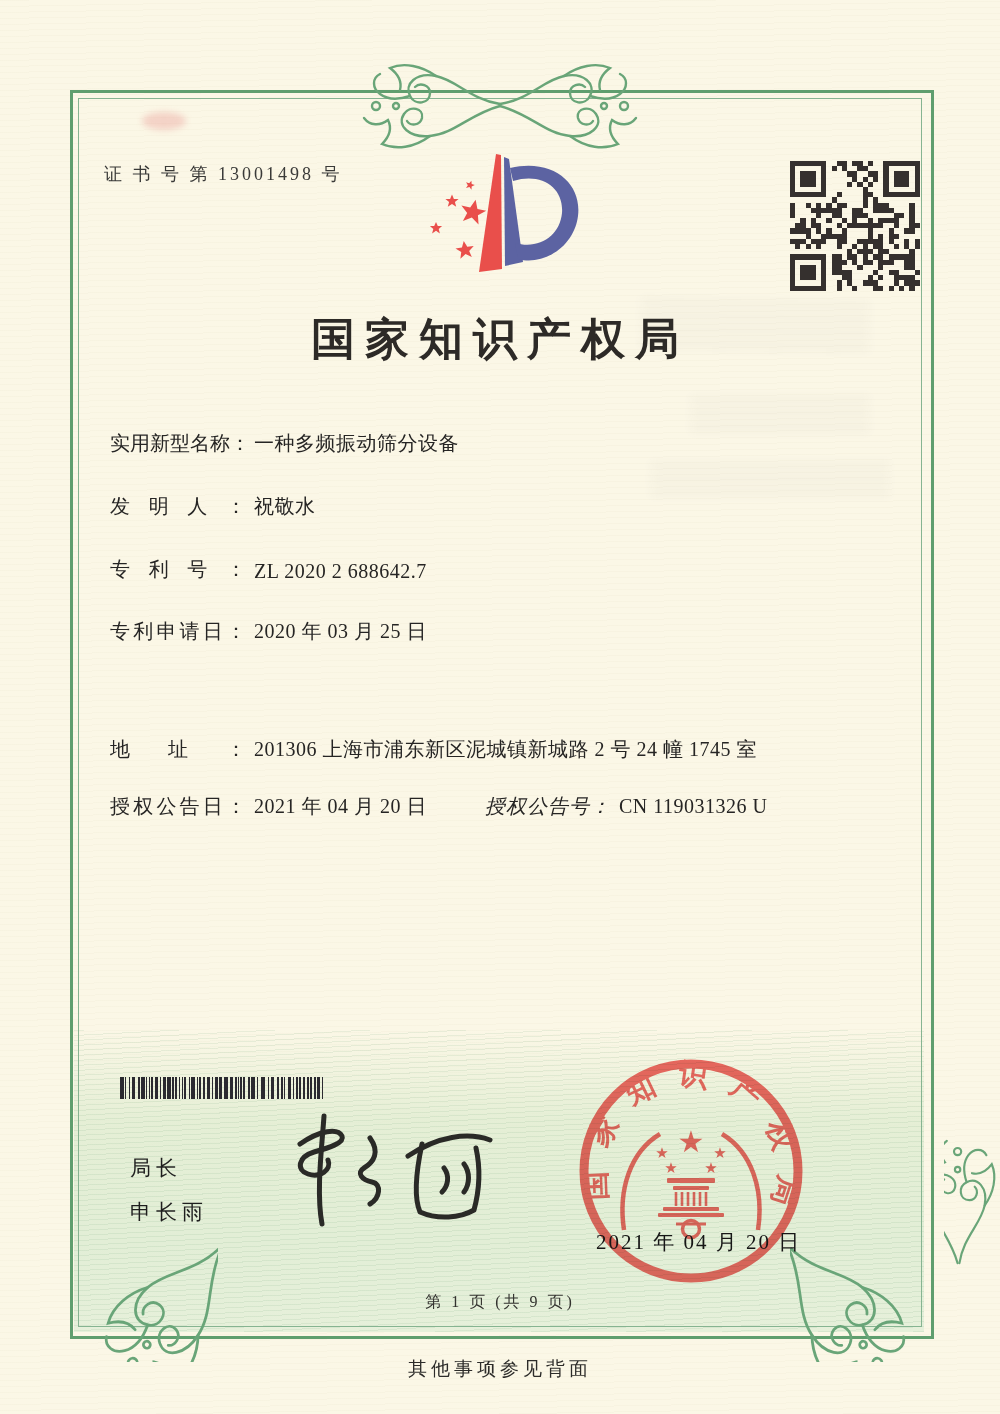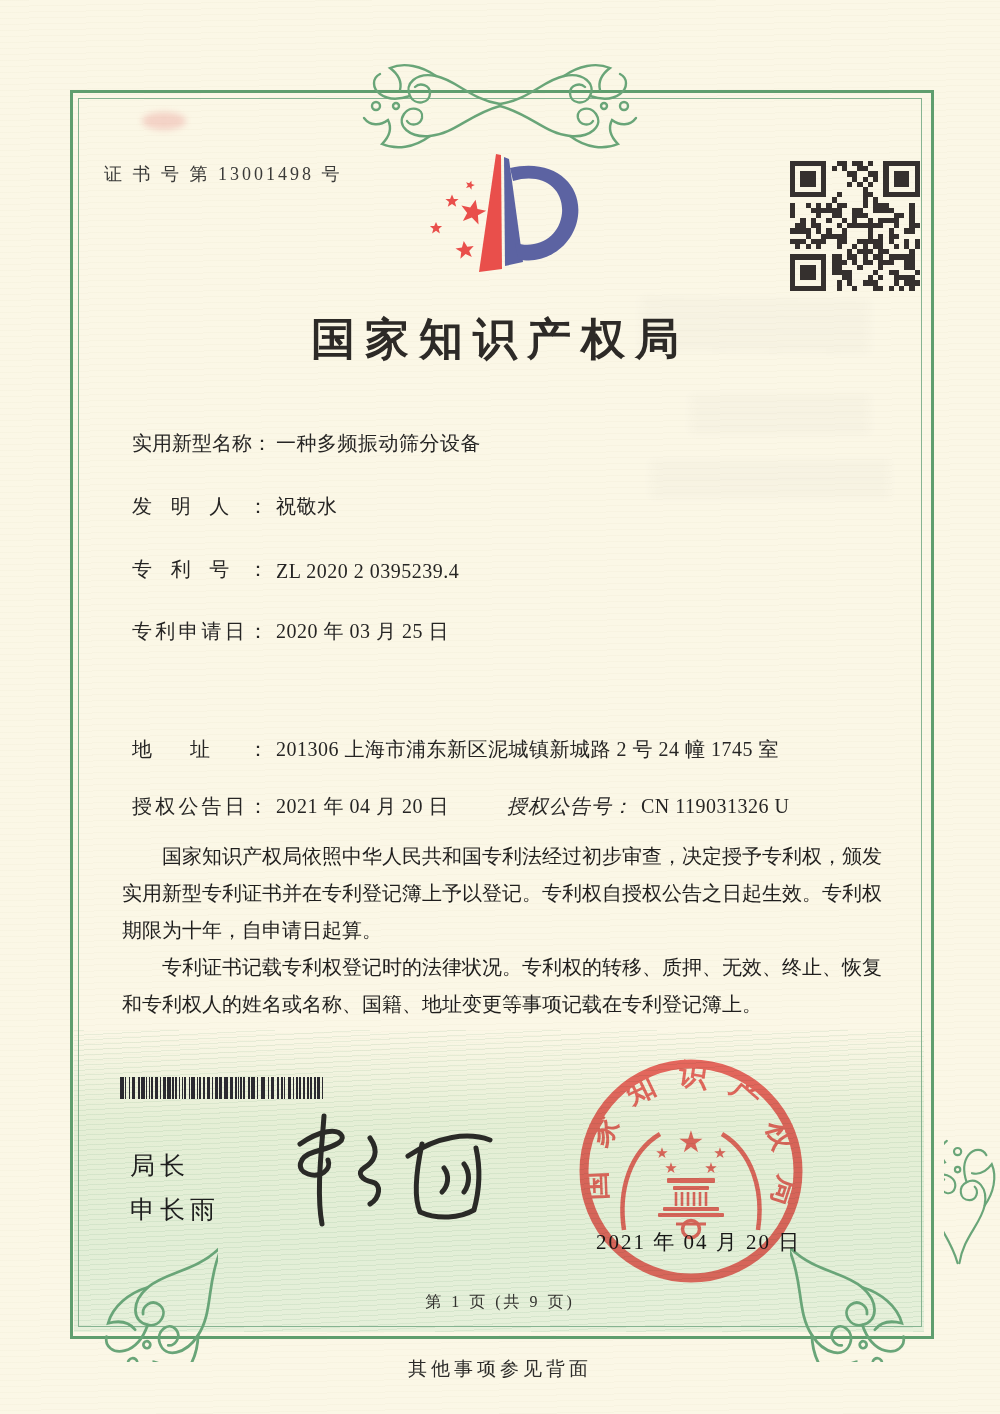--- a/index.html
+++ b/index.html
@@ -22,33 +22,33 @@
     background:repeating-linear-gradient(177deg, rgba(110,165,120,.13) 0 1px, transparent 1px 5px);
   }
   
   .cert-no{position:absolute;left:104px;top:162px;font-size:18px;letter-spacing:3px;color:#3a3a38;}
   .logo{position:absolute;left:402px;top:138px;}
   .qr{position:absolute;left:790px;top:161px;display:grid;grid-template-columns:repeat(25,5.2px);grid-auto-rows:5.2px;}
   .qr i{display:block;}
   .qr i.d{background:#35302e;}
   .title{position:absolute;left:0;top:310px;width:1000px;text-align:center;font-size:44px;font-weight:700;letter-spacing:10px;color:#2d2a27;}
   
-  .field{position:absolute;left:132px;font-size:20px;color:#262524;white-space:nowrap;}
+  .field{position:absolute;left:110px;font-size:20px;color:#262524;white-space:nowrap;}
   .field .lbl{display:inline-block;width:136px;text-align:justify;text-align-last:justify;vertical-align:bottom;}
   .field .val{margin-left:8px;letter-spacing:.5px;}
   .grant-no{margin-left:58px;}
   .grant-no .lbl2{letter-spacing:1px;font-style:italic;}
   
   .body-text{position:absolute;left:122px;top:838px;width:760px;font-size:20px;line-height:37px;text-align:justify;color:#1f1e1d;}
   .body-text p{margin:0;text-indent:2em;}
   
   .barcode{position:absolute;left:120px;top:1077px;height:22px;display:flex;align-items:stretch;}
   .barcode b{display:block;background:#2b2a30;}
   .barcode s{display:block;}
-  .signer{position:absolute;left:130px;top:1146px;font-family:Liberation Mono, monospace;font-size:25px;letter-spacing:5px;color:#1e1e1e;line-height:44px;}
+  .signer{position:absolute;left:130px;top:1146px;font-family:Liberation Serif, serif;font-size:21px;letter-spacing:5px;color:#1e1e1e;line-height:44px;}
   .signature{position:absolute;left:262px;top:1110px;}
   .seal{position:absolute;left:572px;top:1052px;mix-blend-mode:multiply;}
   .seal-date{position:absolute;left:596px;top:1228px;font-size:21px;letter-spacing:2px;color:#161616;z-index:5;}
   .page-no{position:absolute;left:0;top:1292px;width:1000px;text-align:center;font-size:16px;letter-spacing:3px;color:#33322f;}
   .back-note{position:absolute;left:0;top:1356px;width:1000px;text-align:center;font-size:19px;letter-spacing:4px;color:#2d2c2a;}
   
   .fl{position:absolute;color:#69a578;}
   
   .ghost{position:absolute;filter:blur(4px);opacity:.45;background:repeating-linear-gradient(180deg, rgba(140,140,140,.14) 0 6px, rgba(140,140,140,.03) 6px 14px);border-radius:4px;}
   .pink-smudge{position:absolute;filter:blur(3px);background:rgba(225,120,120,.28);border-radius:50%;}
@@ -763,36 +763,32 @@
 
   <div class="title">国家知识产权局</div>
 
   <div class="field" style="top:430px">
     <span class="lbl">实用新型名称：</span><span class="val">一种多频振动筛分设备</span>
   </div>
   <div class="field" style="top:493px">
     <span class="lbl">发明人：</span><span class="val">祝敬水</span>
   </div>
   <div class="field" style="top:556px">
-    <span class="lbl">专利号：</span><span class="val">ZL 2020 2 0395239.4</span>
+    <span class="lbl">专利号：</span><span class="val">ZL 2020 2 688642.7</span>
   </div>
   <div class="field" style="top:618px">
     <span class="lbl">专利申请日：</span><span class="val">2020 年 03 月 25 日</span>
   </div>
   <div class="field" style="top:736px">
     <span class="lbl">地址：</span><span class="val">201306 上海市浦东新区泥城镇新城路 2 号 24 幢 1745 室</span>
   </div>
   <div class="field" style="top:793px">
     <span class="lbl">授权公告日：</span><span class="val">2021 年 04 月 20 日</span><span class="grant-no"><span class="lbl2">授权公告号：</span><span class="val">CN 119031326 U</span></span>
   </div>
 
-  <div class="body-text">
-    <p>国家知识产权局依照中华人民共和国专利法经过初步审查，决定授予专利权，颁发实用新型专利证书并在专利登记簿上予以登记。专利权自授权公告之日起生效。专利权期限为十年，自申请日起算。</p>
-    <p>专利证书记载专利权登记时的法律状况。专利权的转移、质押、无效、终止、恢复和专利权人的姓名或名称、国籍、地址变更等事项记载在专利登记簿上。</p>
-  </div>
 
   <div class="barcode" id="barcode">
       <b style="width:4px"></b>
       <s style="width:1px"></s>
       <b style="width:1px"></b>
       <s style="width:3px"></s>
       <b style="width:1px"></b>
       <s style="width:2px"></s>
       <b style="width:3px"></b>
       <s style="width:3px"></s>

